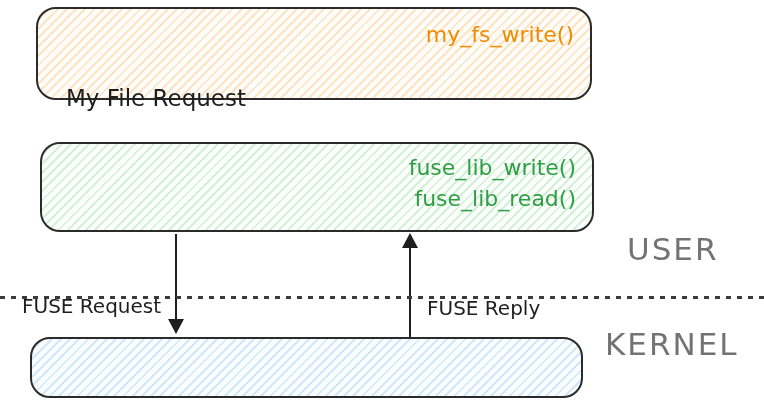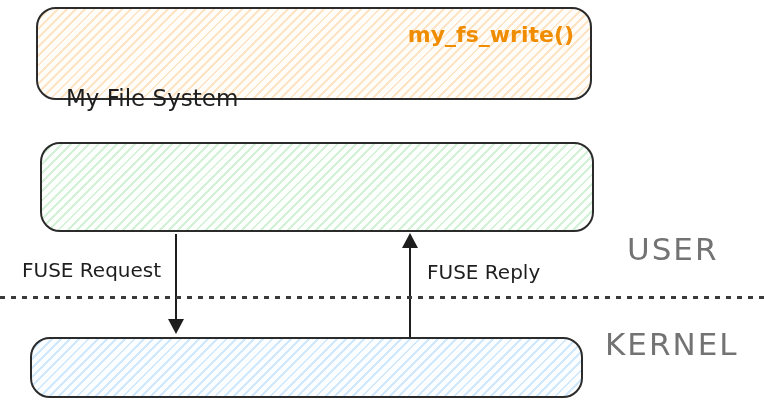--- a/index.html
+++ b/index.html
@@ -50,21 +50,21 @@
   }
   .box-title .line { display: block; }
   .fn-list {
     position: absolute;
     right: 16px; top: 10px;
     text-align: right;
     font-size: 22px;
     line-height: 31px;
   }
   .fn-list .line { display: block; }
-  .handler .fn-list { color: #f08c00; font-weight: bold; }
+  .handler .fn-list { color: #f08c00; }
   .libfuse .fn-list { color: #2f9e44; top: 8px; }
   .libfuse .box-title { top: 40px; font-size: 26px; }
   .driver .box-title {
     left: 0; right: 0; top: 14px;
     text-align: center;
     font-size: 25px;
   }
   .arrow-line {
     position: absolute;
     width: 2px;
@@ -76,20 +76,21 @@
     border-left: 8px solid transparent;
     border-right: 8px solid transparent;
   }
   .arrow-head.down { border-top: 15px solid #1e1e1e; }
   .arrow-head.up { border-bottom: 15px solid #1e1e1e; }
   .flow-label {
     position: absolute;
     font-size: 20px;
     color: #1e1e1e;
     white-space: nowrap;
+    margin-top: 36px;
   }
   .divider {
     position: absolute;
     left: 0; top: 296px;
     width: 764px; height: 3px;
     background: repeating-linear-gradient(90deg,
       #3a3a3a 0px, #3a3a3a 5px,
       rgba(255,255,255,0) 5px, rgba(255,255,255,0) 11px);
   }
   .zone-label {
@@ -103,29 +104,33 @@
   .zone-label.user { left: 627px; top: 231px; }
   .zone-label.kernel { left: 605px; top: 326px; text-align: center; }
 </style>
 </head>
 <body>
 
 <div class="canvas">
 
   <div class="box handler">
     <div class="box-title">
-      <span class="line">My File System</span>
+      <span class="line">My File Request</span>
       <span class="line">(Handler Application)</span>
     </div>
     <div class="fn-list">
       <span class="line">my_fs_write()</span>
     </div>
   </div>
 
   <div class="box libfuse">
+    <div class="fn-list">
+      <span class="line">fuse_lib_write()</span>
+      <span class="line">fuse_lib_read()</span>
+    </div>
   </div>
 
   <div class="arrow-line" style="left:175px; top:234px; height:88px;"></div>
   <div class="arrow-head down" style="left:168px; top:319px;"></div>
   <div class="flow-label" style="left:22px; top:258px;">FUSE Request</div>
 
   <div class="arrow-line" style="left:409px; top:246px; height:91px;"></div>
   <div class="arrow-head up" style="left:402px; top:233px;"></div>
   <div class="flow-label" style="left:427px; top:260px;text-align:center;">FUSE Reply</div>
 

